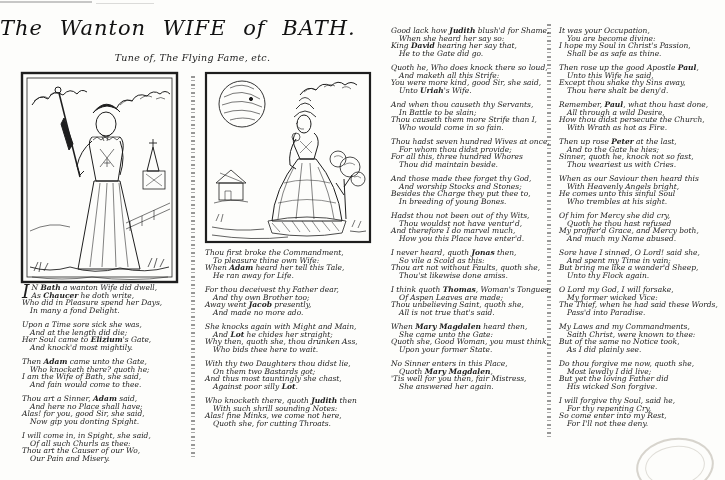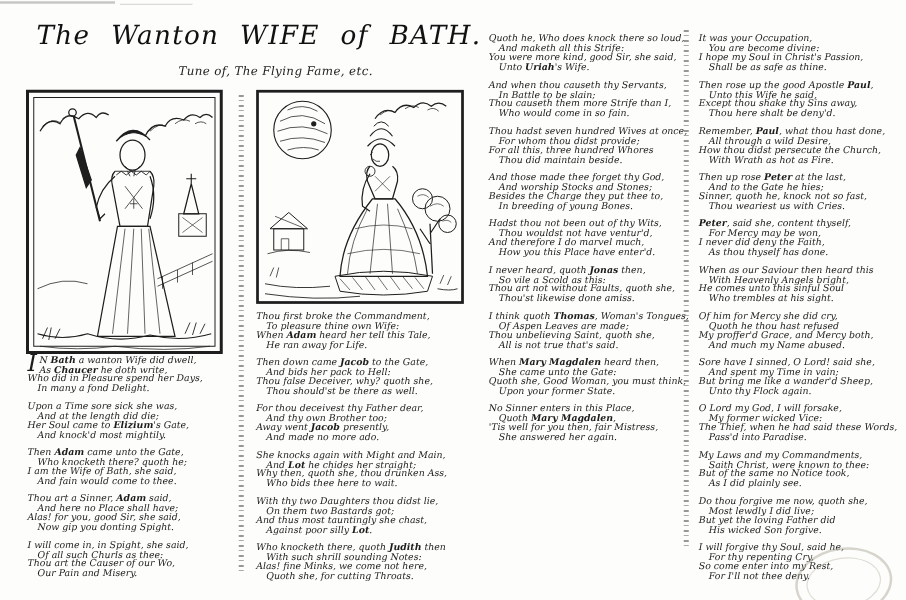--- a/index.html
+++ b/index.html
@@ -4,27 +4,27 @@
 <style>
   html,body{margin:0;padding:0;background:#e9e9e9;}
   .page{
     position:relative;width:725px;height:480px;margin:0 auto;
     background:#fdfdfb;overflow:hidden;
     font-family:"DejaVu Serif","Liberation Serif",serif;
     color:#1c1c1c;
   }
   
   .title{
-    position:absolute;left:0;top:16px;width:385px;text-align:right;
+    position:absolute;left:0;top:16px;width:385px;text-align:left;
     font-style:italic;font-size:21px;letter-spacing:1px;word-spacing:9px;
     color:#111;
   }
   .subtitle{
     position:absolute;left:0;top:52px;width:385px;text-align:center;
-    font-style:italic;font-size:9.5px;color:#222;letter-spacing:.3px;margin-left:28px;
+    font-style:italic;font-size:9.5px;color:#222;letter-spacing:.3px;
   }
   
   .woodcut{position:absolute;background:#fdfdfb;}
   .woodcut svg{display:block;}
   .wc1{left:20px;top:71px;width:159px;height:213px;}
   .wc2{left:204px;top:71px;width:168px;height:173px;}
   
   .strip{
     position:absolute;width:4px;opacity:.55;
     background:repeating-linear-gradient(180deg,#444 0 2px,transparent 2px 4px,#666 4px 5px,transparent 5px 8px);
@@ -196,26 +196,20 @@
       </div>
     </div>
   <div class="col col2">
       <div class="stanza">
         <div class="line">Thou first broke the Commandment,</div>
         <div class="line indent">To pleasure thine own Wife:</div>
         <div class="line">When <b>Adam</b> heard her tell this Tale,</div>
         <div class="line indent">He ran away for Life.</div>
       </div>
       <div class="stanza">
-        <div class="line">Then down came <b>Jacob</b> to the Gate,</div>
-        <div class="line indent">And bids her pack to Hell:</div>
-        <div class="line">Thou false Deceiver, why? quoth she,</div>
-        <div class="line indent">Thou should'st be there as well.</div>
-      </div>
-      <div class="stanza">
         <div class="line">For thou deceivest thy Father dear,</div>
         <div class="line indent">And thy own Brother too;</div>
         <div class="line">Away went <b>Jacob</b> presently,</div>
         <div class="line indent">And made no more ado.</div>
       </div>
       <div class="stanza">
         <div class="line">She knocks again with Might and Main,</div>
         <div class="line indent">And <b>Lot</b> he chides her straight;</div>
         <div class="line">Why then, quoth she, thou drunken Ass,</div>
         <div class="line indent">Who bids thee here to wait.</div>
@@ -228,20 +222,26 @@
       </div>
       <div class="stanza">
         <div class="line">Who knocketh there, quoth <b>Judith</b> then</div>
         <div class="line indent">With such shrill sounding Notes:</div>
         <div class="line">Alas! fine Minks, we come not here,</div>
         <div class="line indent">Quoth she, for cutting Throats.</div>
       </div>
     </div>
   <div class="col col3">
       <div class="stanza">
+        <div class="line">Good lack how <b>Judith</b> blush'd for Shame,</div>
+        <div class="line indent">When she heard her say so:</div>
+        <div class="line">King <b>David</b> hearing her say that,</div>
+        <div class="line indent">He to the Gate did go.</div>
+      </div>
+      <div class="stanza">
         <div class="line">Quoth he, Who does knock there so loud,</div>
         <div class="line indent">And maketh all this Strife:</div>
         <div class="line">You were more kind, good Sir, she said,</div>
         <div class="line indent">Unto <b>Uriah</b>'s Wife.</div>
       </div>
       <div class="stanza">
         <div class="line">And when thou causeth thy Servants,</div>
         <div class="line indent">In Battle to be slain;</div>
         <div class="line">Thou causeth them more Strife than I,</div>
         <div class="line indent">Who would come in so fain.</div>
@@ -308,26 +308,20 @@
         <div class="line">How thou didst persecute the Church,</div>
         <div class="line indent">With Wrath as hot as Fire.</div>
       </div>
       <div class="stanza">
         <div class="line">Then up rose <b>Peter</b> at the last,</div>
         <div class="line indent">And to the Gate he hies;</div>
         <div class="line">Sinner, quoth he, knock not so fast,</div>
         <div class="line indent">Thou weariest us with Cries.</div>
       </div>
       <div class="stanza">
-        <div class="line"><b>Peter</b>, said she, content thyself,</div>
-        <div class="line indent">For Mercy may be won,</div>
-        <div class="line">I never did deny the Faith,</div>
-        <div class="line indent">As thou thyself has done.</div>
-      </div>
-      <div class="stanza">
         <div class="line">When as our Saviour then heard this</div>
         <div class="line indent">With Heavenly Angels bright,</div>
         <div class="line">He comes unto this sinful Soul</div>
         <div class="line indent">Who trembles at his sight.</div>
       </div>
       <div class="stanza">
         <div class="line">Of him for Mercy she did cry,</div>
         <div class="line indent">Quoth he thou hast refused</div>
         <div class="line">My proffer'd Grace, and Mercy both,</div>
         <div class="line indent">And much my Name abused.</div>

